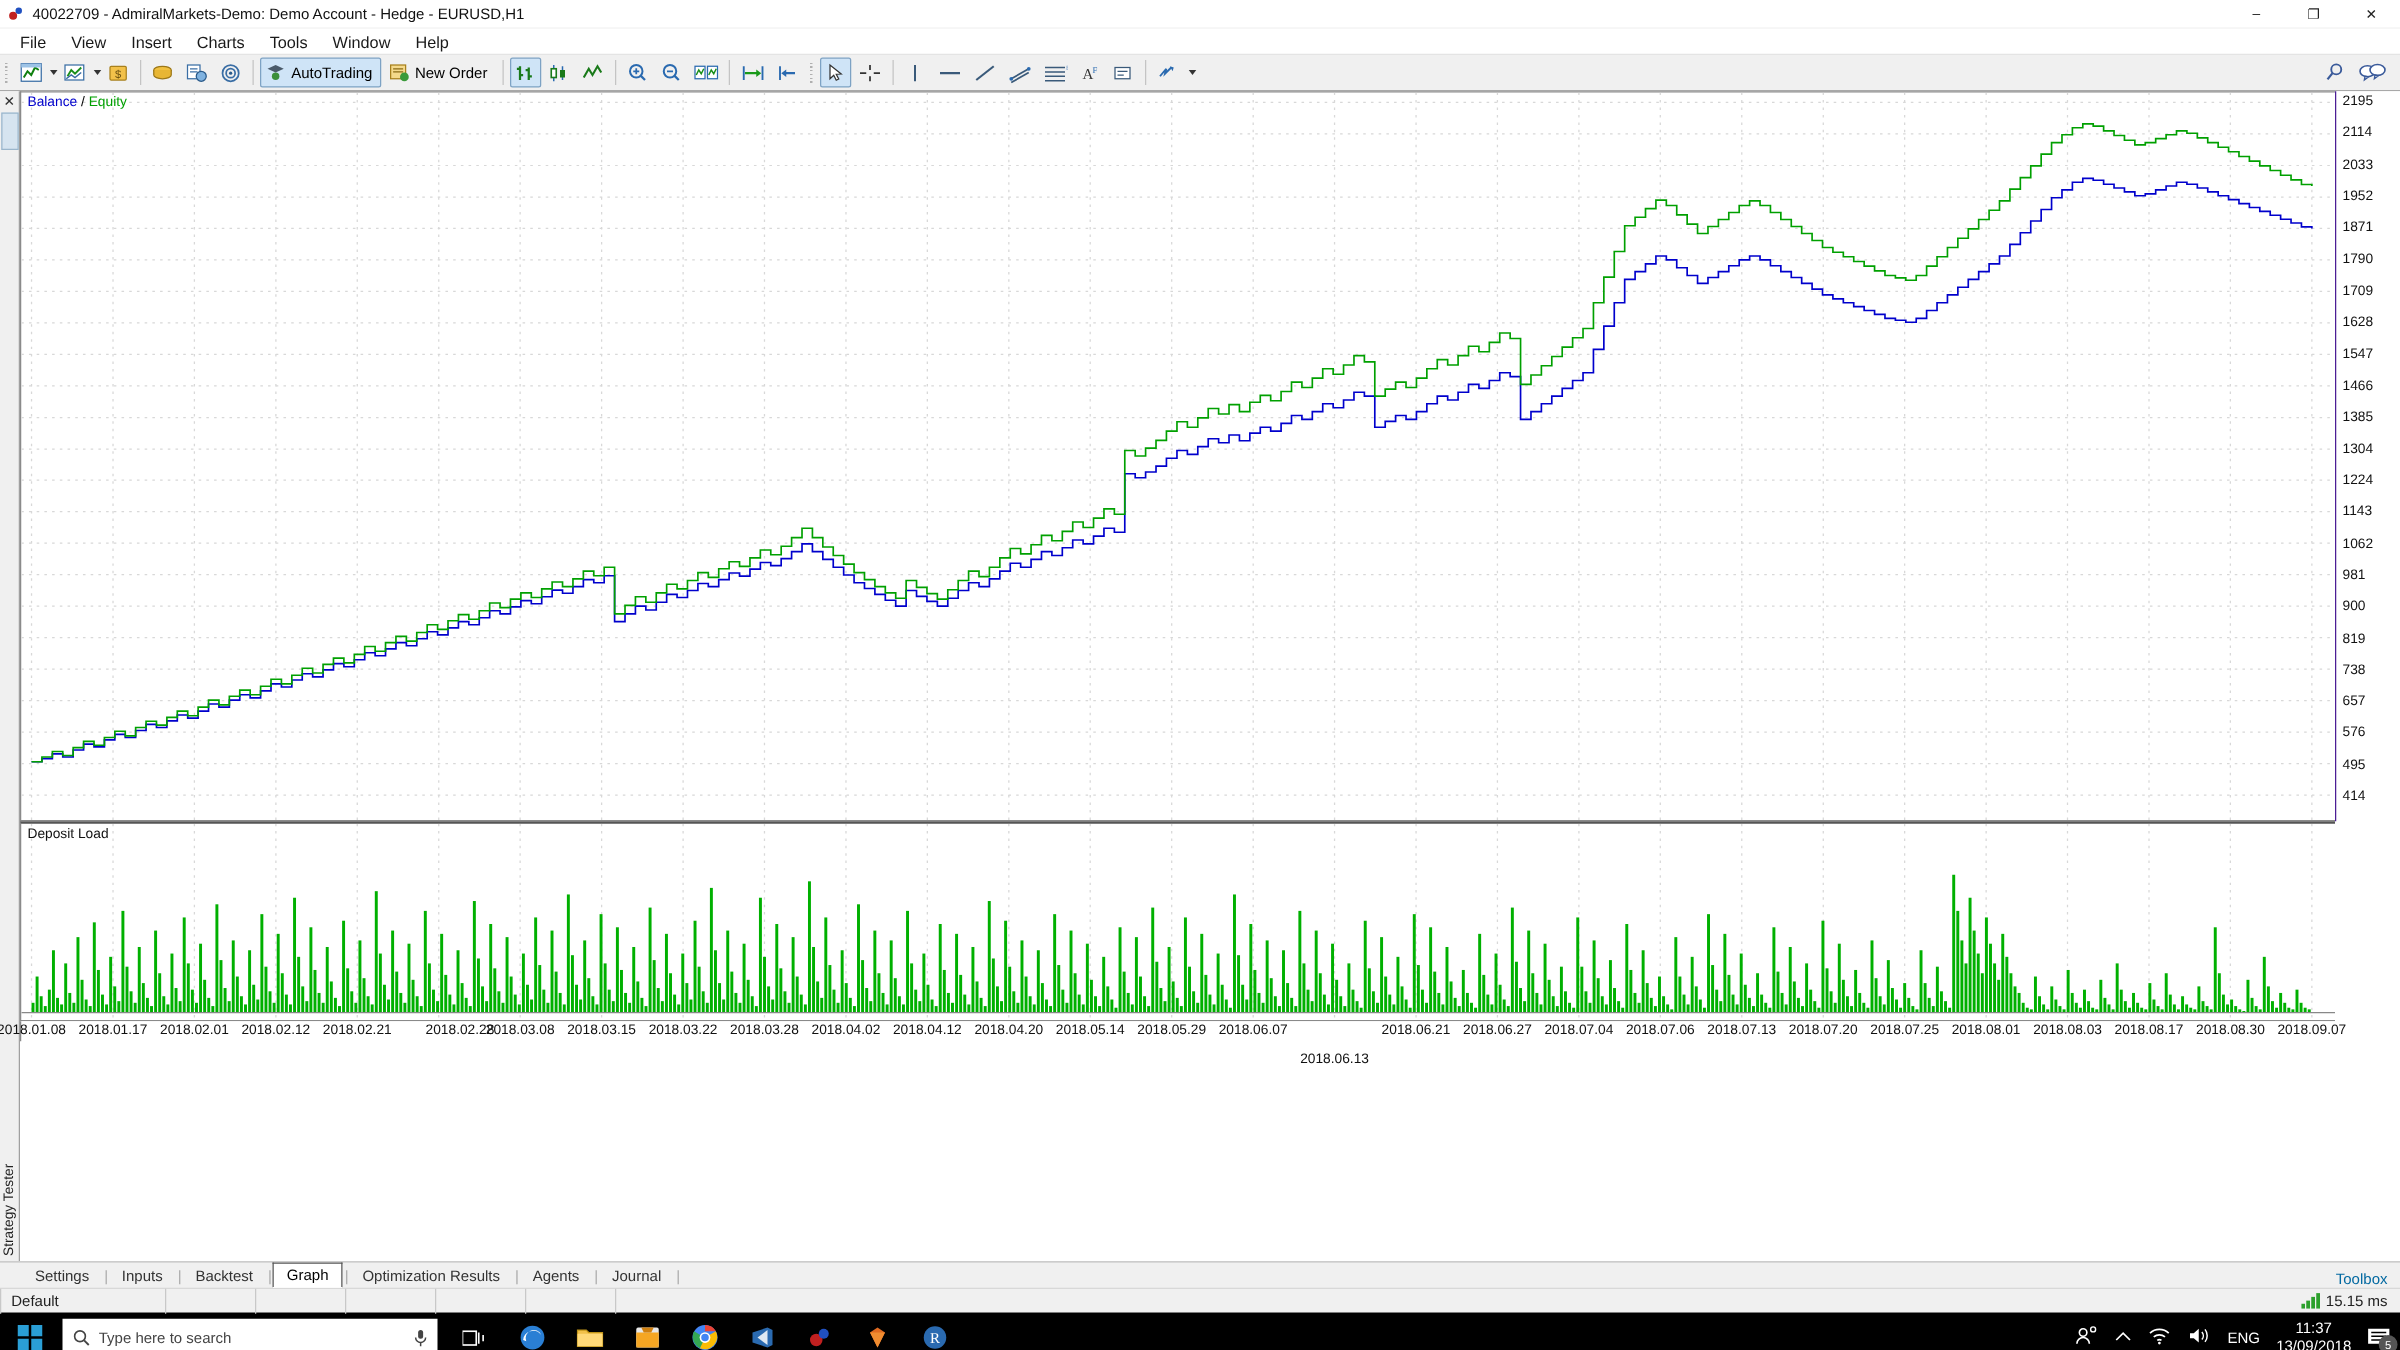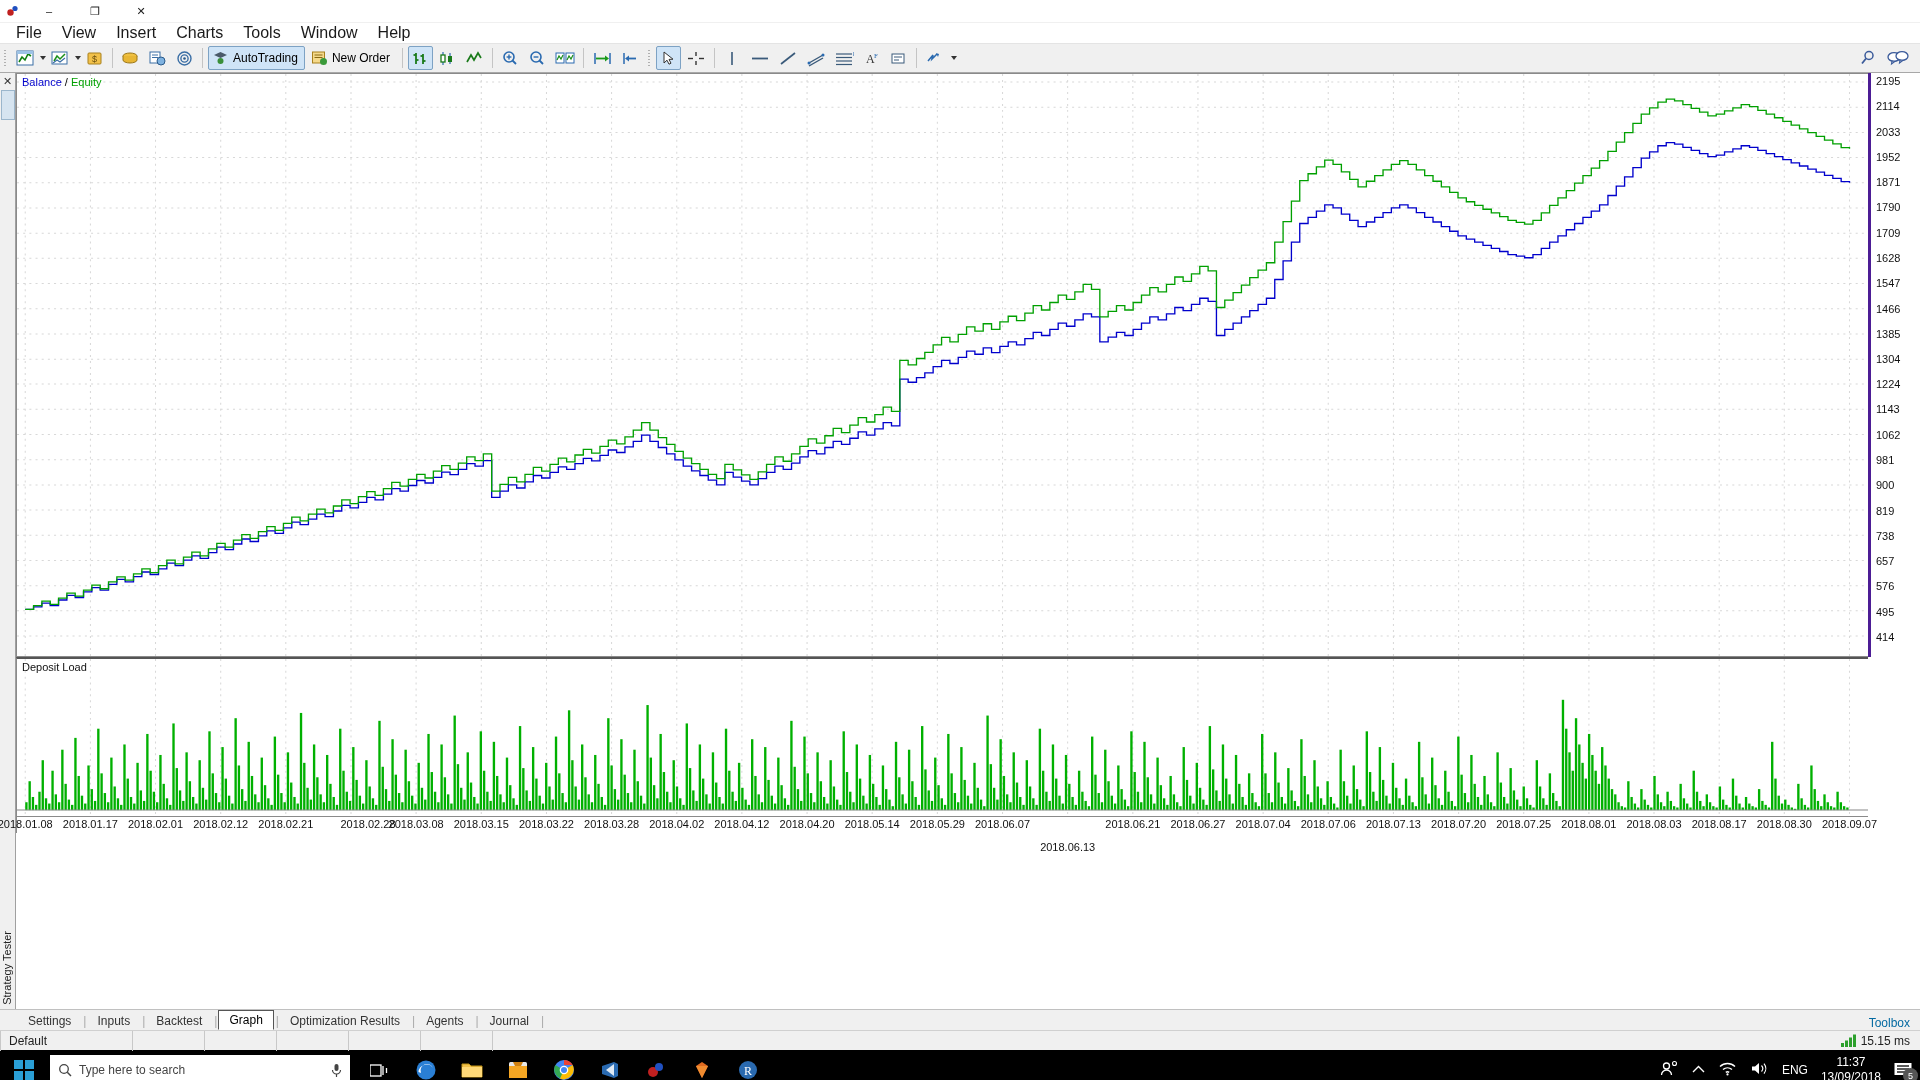--- a/index.html
+++ b/index.html
@@ -26,21 +26,21 @@
     width: 46px; height: 23px; display: flex; align-items: center; justify-content: center;
     font-size: 11px; color: #222;
   }
 
   
   .menubar {
     height: 21px; background: #fff; display: flex; align-items: center;
     padding-left: 6px; border-bottom: 1px solid #e4e4e4;
   }
   .menu-item {
-    padding: 2px 10px; font-size: 16px; color: #1a1a1a;
+    padding: 2px 10px; font-size: 13px; color: #1a1a1a;
   }
 
   
   .toolbar {
     height: 29px; background: #f0f0f0; display: flex; align-items: center;
     border-bottom: 1px solid #a8a8a8; position: relative;
   }
   .grip {
     width: 7px; height: 20px; margin: 0 2px;
     background-image: repeating-linear-gradient(to bottom, #b0b0b0 0 1px, transparent 1px 3px);
@@ -122,21 +122,21 @@
   }
   .xtick {
     position: absolute; top: 1px; font-size: 11px; color: #111;
     transform: translateX(-50%); white-space: nowrap;
   }
   .ytick {
     position: absolute; left: 5px; font-size: 11px; color: #111;
     transform: translateY(-50%); white-space: nowrap;
   }
   .right-col { display: flex; flex-direction: column; width: 52px; }
-  .yaxis-eq { height: 584px; position: relative; border-left: 3px solid #4c1d95; background:#fff;}
+  .yaxis-eq { height: 584px; position: relative; border-left: 1px solid #4c1d95; background:#fff;}
   .yaxis-load { height: 160px; position: relative; border-left: 1px solid #000; background:#fff;}
 
   
   .tabbar {
     height: 21px; background: #f0f0f0; display: flex; align-items: flex-end;
     padding-left: 18px; border-top: 1px solid #c0c0c0;
     position: relative;
   }
   .tab {
     padding: 2px 10px; font-size: 12px; color: #333; margin-right: 1px;
@@ -200,20 +200,21 @@
 </head>
 <body>
 
 <div class="titlebar">
   <div class="tb-icon">
     <svg width="14" height="14" viewBox="0 0 14 14">
       <circle cx="4.5" cy="8.5" r="3.2" fill="#c02020"></circle>
       <circle cx="9" cy="4.5" r="2.6" fill="#2050c0"></circle>
     </svg>
   </div>
+  <div class="tb-title">40022709 - AdmiralMarkets-Demo: Demo Account - Hedge - EURUSD,H1</div>
   <div class="tb-buttons">
     <div class="tb-btn">–</div>
     <div class="tb-btn">❐</div>
     <div class="tb-btn close">✕</div>
   </div>
 </div>
 
 <div class="menubar" id="menubar">
     <div class="menu-item">File</div>
     <div class="menu-item">View</div>

